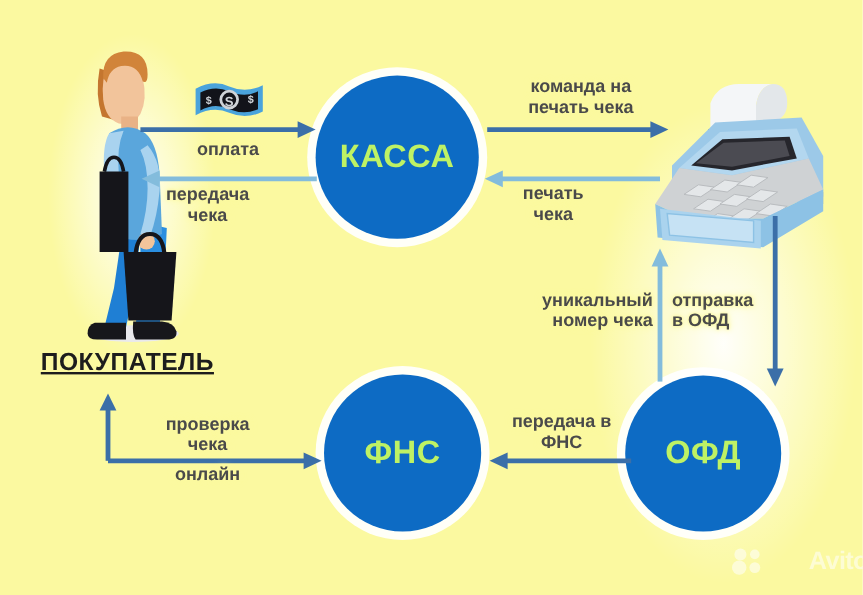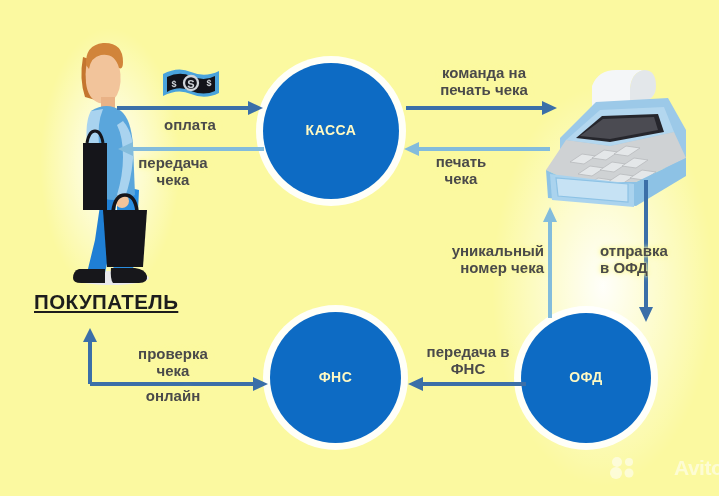--- a/index.html
+++ b/index.html
@@ -20,23 +20,23 @@
   .node-circle {
     position: absolute;
     border-radius: 50%;
     background: #0d6bc4;
     box-shadow: 0 0 0 7px rgba(255,255,255,0.92);
     display: flex;
     align-items: center;
     justify-content: center;
   }
   .node-label {
-    color: #fef9c3;
-    font-weight: bold;
-    font-size: 14px;
+    color: #bef264;
+    font-weight: bold;
+    font-size: 27px;
     letter-spacing: 0.5px;
     text-align: center;
     line-height: 1.1;
   }
   .edge-label {
     position: absolute;
     color: #4a4a4a;
     font-weight: bold;
     font-size: 15px;
     line-height: 1.12;
@@ -206,21 +206,21 @@
     <line x1="9" y1="114" x2="9" y2="15" stroke="#83bcdc" stroke-width="4"></line>
     <path d="M2 18 L9 3 L16 18 Z" fill="#83bcdc"></path>
   </svg>
   <div class="edge-label" style="left:434px; top:243px; width:110px; text-align:right;">уникальный
 номер чека</div>
 
   <svg class="arrow-svg" style="left:637px; top:180px;" width="18" height="145" viewBox="0 0 18 145">
     <line x1="9" y1="0" x2="9" y2="130" stroke="#3b6fa8" stroke-width="4"></line>
     <path d="M2 127 L9 142 L16 127 Z" fill="#3b6fa8"></path>
   </svg>
-  <div class="edge-label" style="left:560px; top:243px; width:108px; text-align:left;margin-left:40px;">отправка
+  <div class="edge-label" style="left:560px; top:243px; width:108px; text-align:left;">отправка
 в ОФД</div>
 
   <div class="edge-label" style="left:406px; top:344px; width:124px;">передача в
 ФНС</div>
   <svg class="arrow-svg" style="left:404px; top:375px;" width="124" height="18" viewBox="0 0 124 18">
     <line x1="16" y1="9" x2="122" y2="9" stroke="#3b6fa8" stroke-width="4"></line>
     <path d="M19 2 L4 9 L19 16 Z" fill="#3b6fa8"></path>
   </svg>
 
   <svg class="arrow-svg" style="left:80px; top:326px;" width="190" height="64" viewBox="0 0 190 64">

